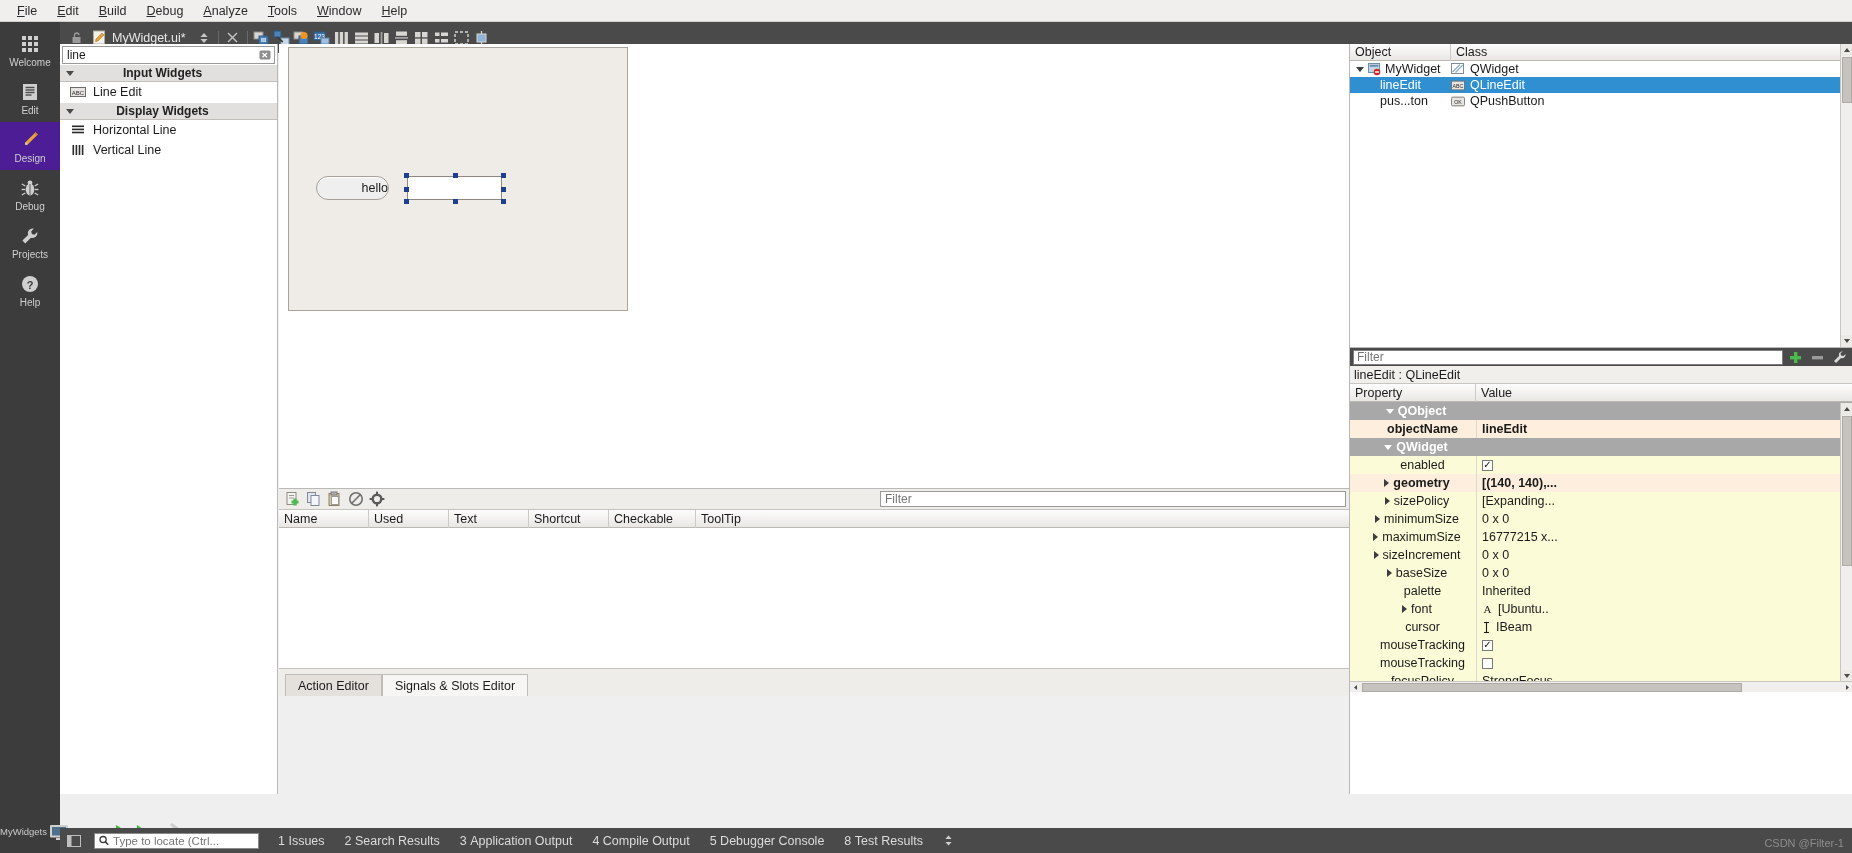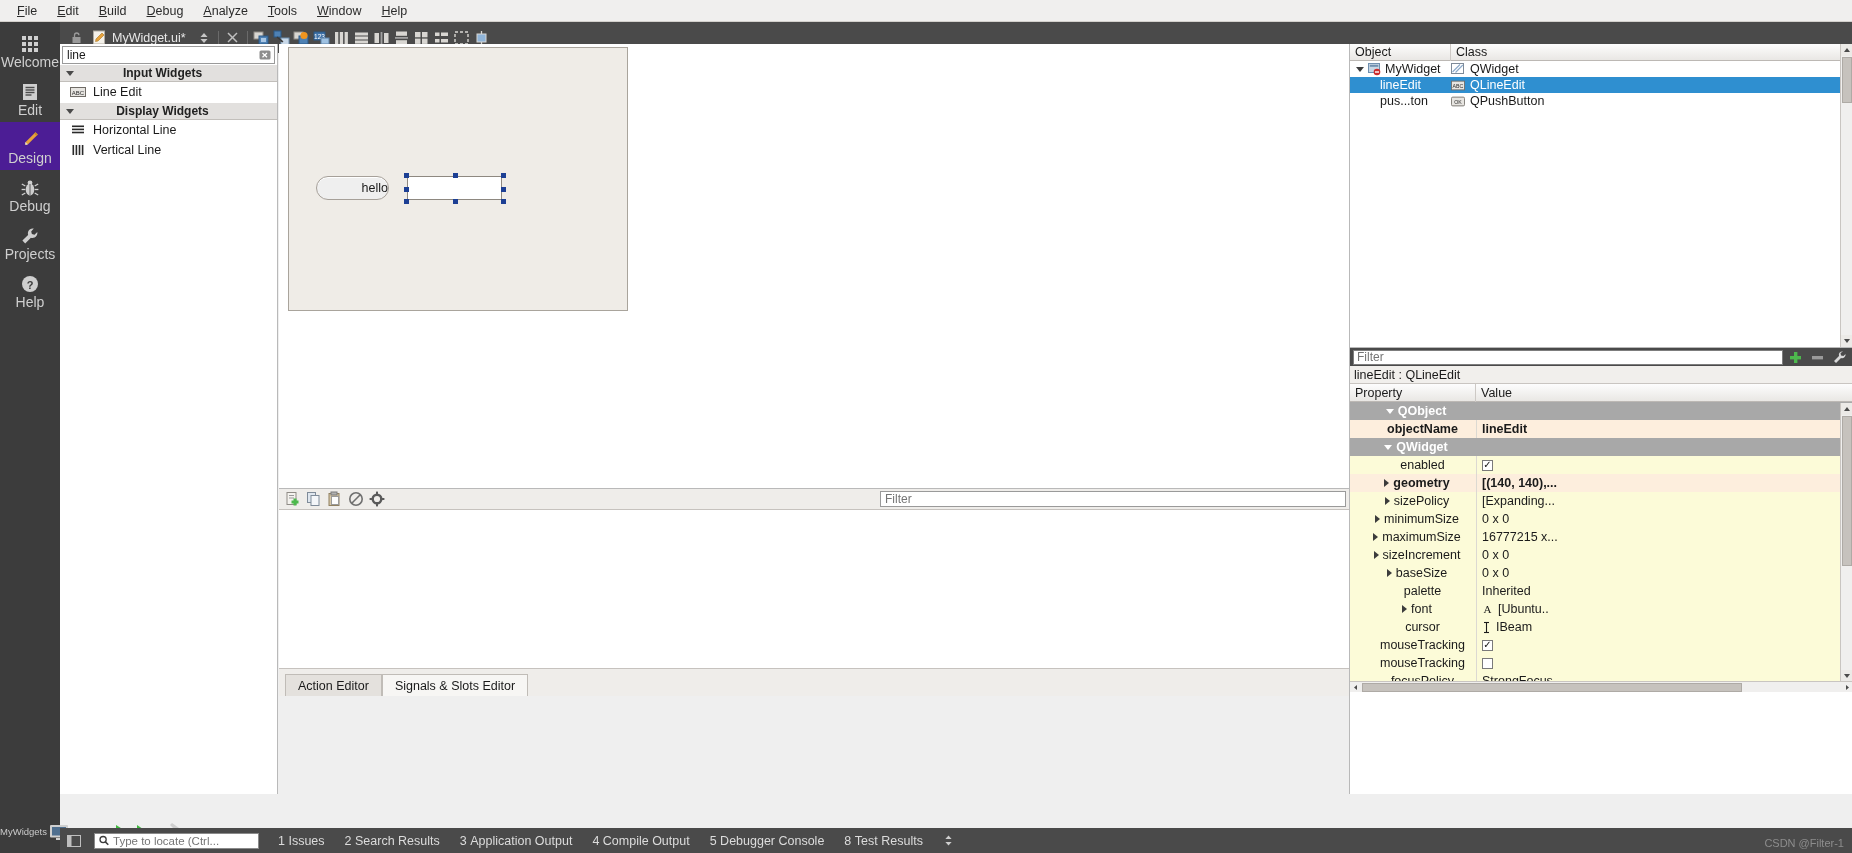--- a/index.html
+++ b/index.html
@@ -29,21 +29,21 @@
   .activitybar{
     position:absolute; top:22px; left:0; width:60px; height:831px;
     background:#3c3c3c;
   }
   .act-item{
     width:60px; height:48px; display:flex; flex-direction:column;
     align-items:center; justify-content:center; gap:2px; cursor:pointer;
     color:#c8c8c8;
   }
   .act-item.active{ background:#4c1d95; }
-  .act-label{ font-size:14px; color:#cfcfcf; line-height:11px; }
+  .act-label{ font-size:10px; color:#cfcfcf; line-height:11px; }
   .act-ico{ width:22px; height:22px; display:block; }
 
   .act-bottom{
     position:absolute; left:0; bottom:0; width:60px;
     display:flex; flex-direction:row; align-items:center;
   }
   .kit-label{ font-size:9.5px; color:#cacaca; margin-bottom:3px; }
   .kit-row{ display:flex; align-items:center; gap:3px; }
   .run-btn{ width:60px; height:34px; display:flex; align-items:center; justify-content:center; cursor:pointer; }
 
@@ -895,20 +895,28 @@
             <rect x="0.6" y="7" width="3" height="2"></rect>
               <rect x="12.4" y="7" width="3" height="2"></rect>
           </g>
         </svg>
       </div>
       <div class="ae-filter">
         <input type="text" placeholder="Filter" style="">
       </div>
     </div>
 
+    <div class="ae-head">
+      <div class="cell" style="width:90px">Name</div>
+      <div class="cell" style="width:80px">Used</div>
+      <div class="cell" style="width:80px">Text</div>
+      <div class="cell" style="width:80px">Shortcut</div>
+      <div class="cell" style="width:87px">Checkable</div>
+      <div class="cell" style="flex:1;border-right:none;">ToolTip</div>
+    </div>
     <div style="height:120px;background:#fff;"></div>
   </div>
 
   <div class="bottomtabs">
     <div class="btab">
       <span>Action Editor</span>
     </div>
     <div class="btab active">
       <span>Signals &amp; Slots Editor</span>
     </div>

